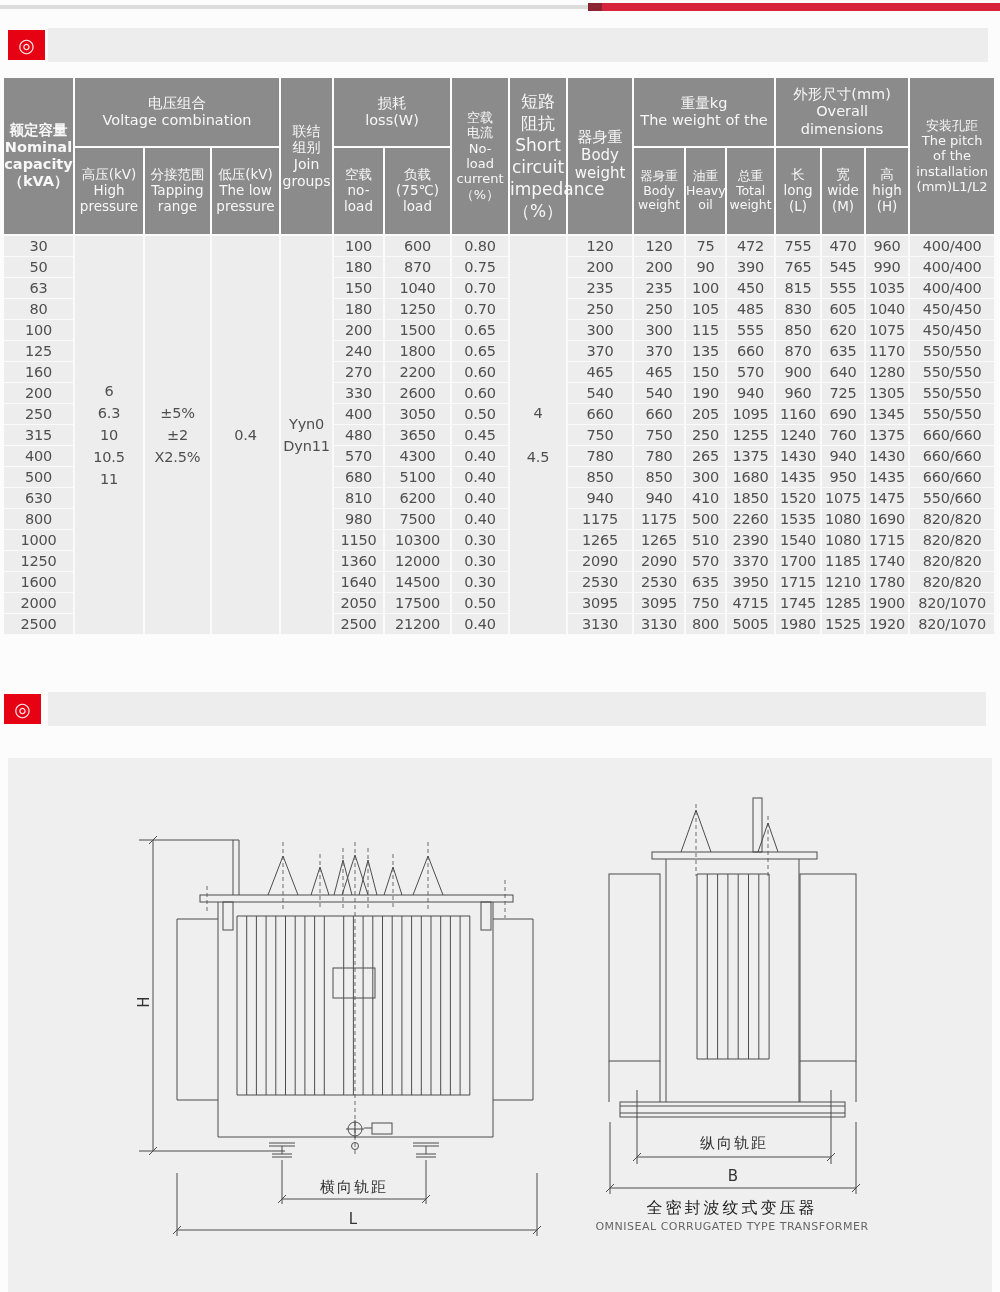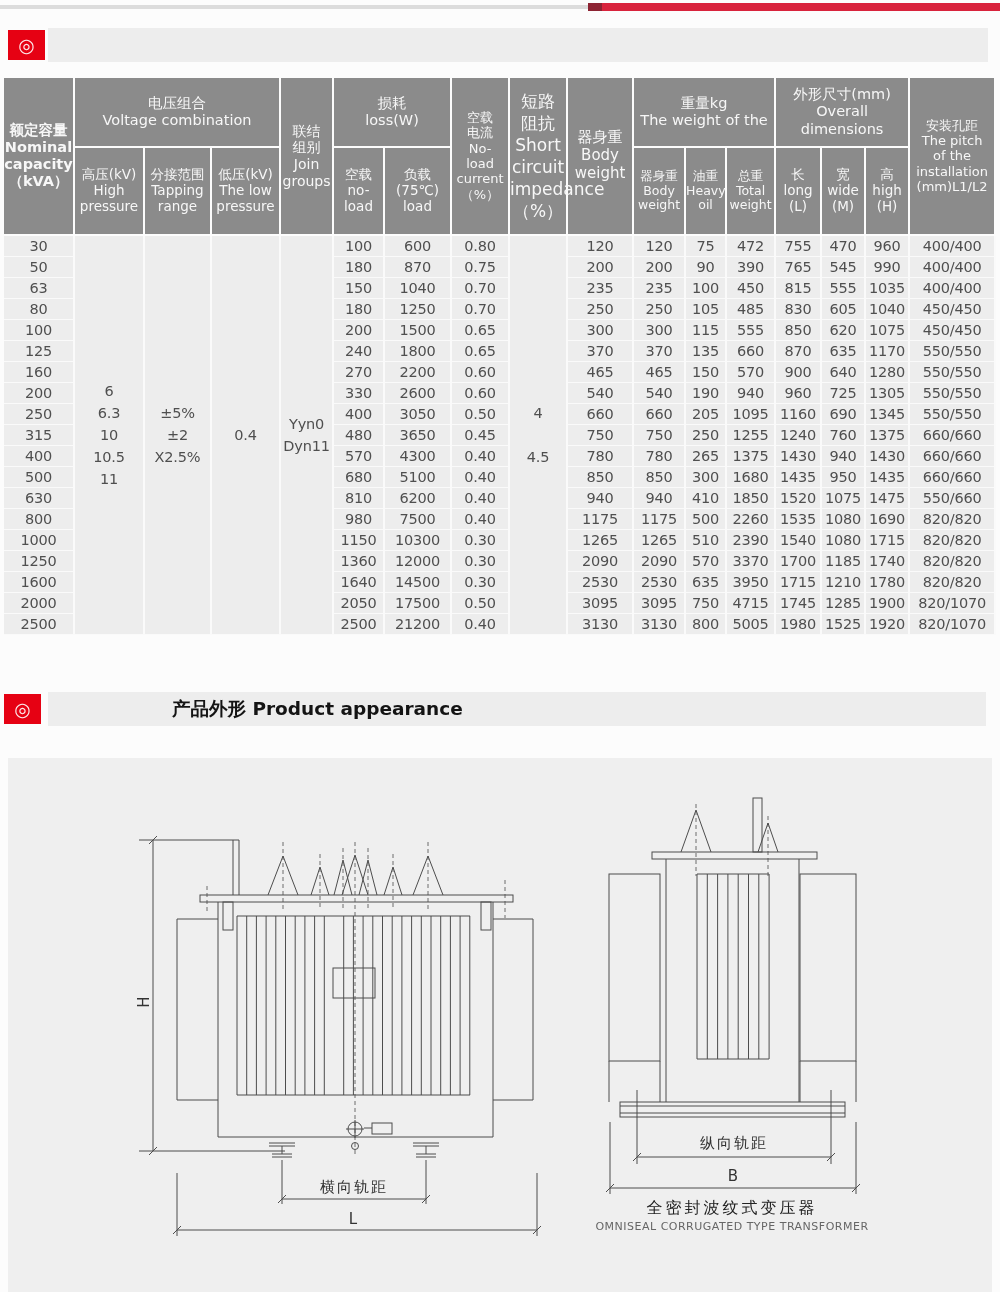--- a/index.html
+++ b/index.html
@@ -460,21 +460,20 @@
         <td>820/1070</td>
       </tr>
     </tbody>
 </table>
 
 <div class="sec sec2">
   <div class="sec-strip"></div>
   <div class="sec-icon">
       <span>◎</span>
     </div>
-  <div class="sec-title">产品外形 Product appearance</div>
 </div>
 
 <div class="panel">
 <svg width="984" height="534" viewBox="0 0 984 534">
   <g>
 
     <line x1="131" y1="82" x2="231" y2="82"></line>
     <line x1="145" y1="82" x2="145" y2="393"></line>
     <line x1="131" y1="393" x2="277" y2="393"></line>
     <line x1="141" y1="86" x2="149" y2="78"></line>

